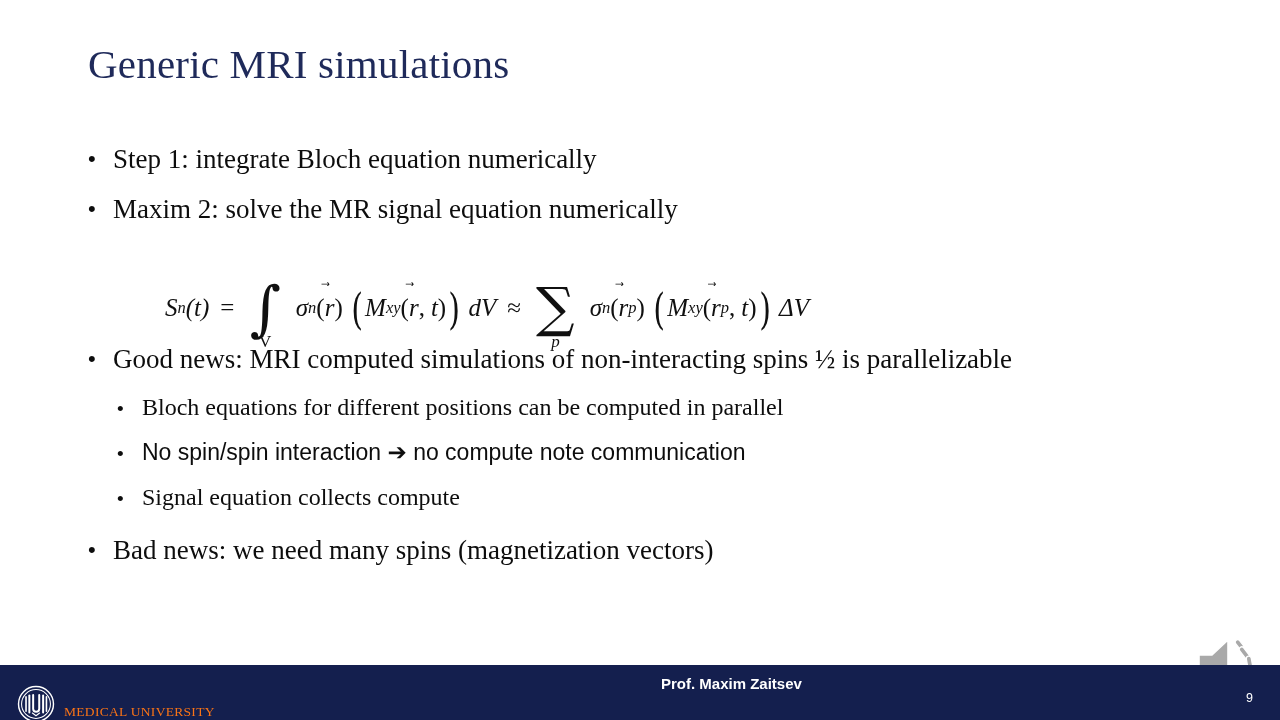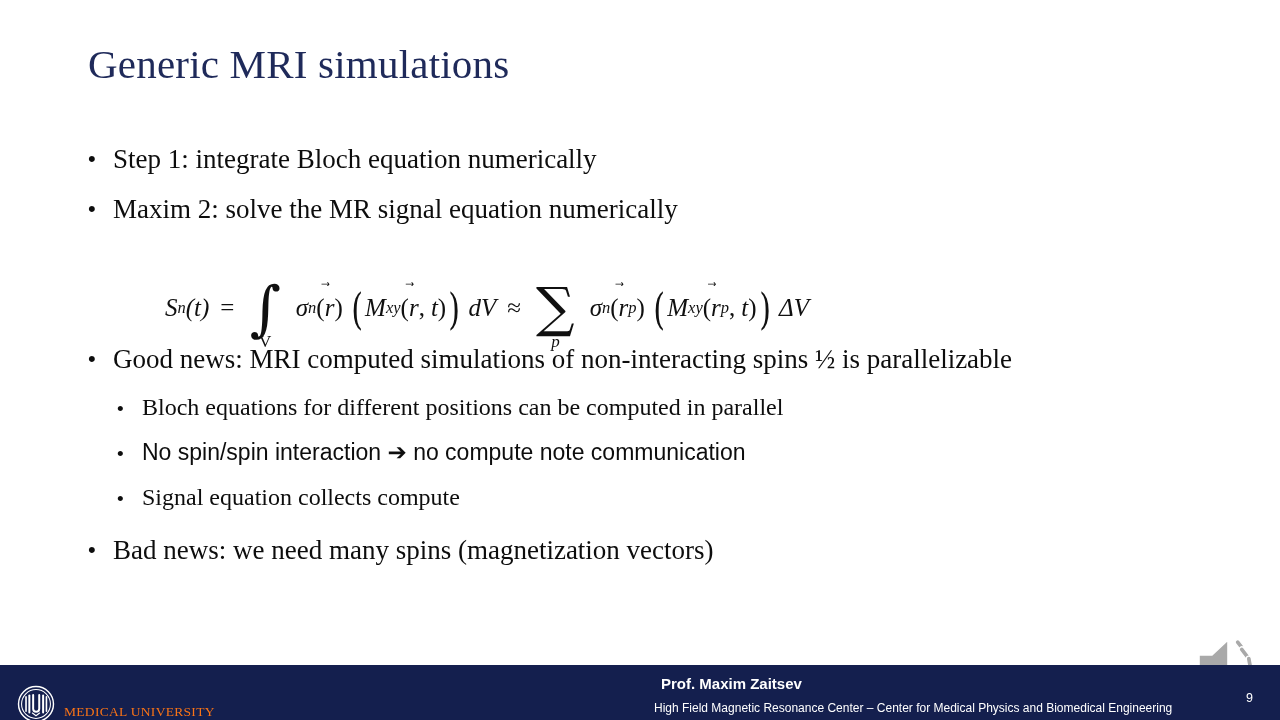--- a/index.html
+++ b/index.html
@@ -372,19 +372,18 @@
         <path d="M16.2 29.6 L20 32.4 L23.8 29.6" fill="none" stroke="#ffffff" stroke-width="1.3" stroke-linecap="round"></path>
       </svg>
       <div class="logo-text">
         <div>MEDICAL UNIVERSITY</div>
         <div>OF VIENNA</div>
       </div>
     </div>
 
     <div class="presenter">
       <div class="presenter-name">Prof. Maxim Zaitsev</div>
-      <div class="presenter-affil">High Field Magnetic Resonance Center – Center for Medical Physics and Biomedical Engineering</div>
     </div>
 
     <div class="page-number">9</div>
   </div>
 
 </div>
 
 </body></html>

